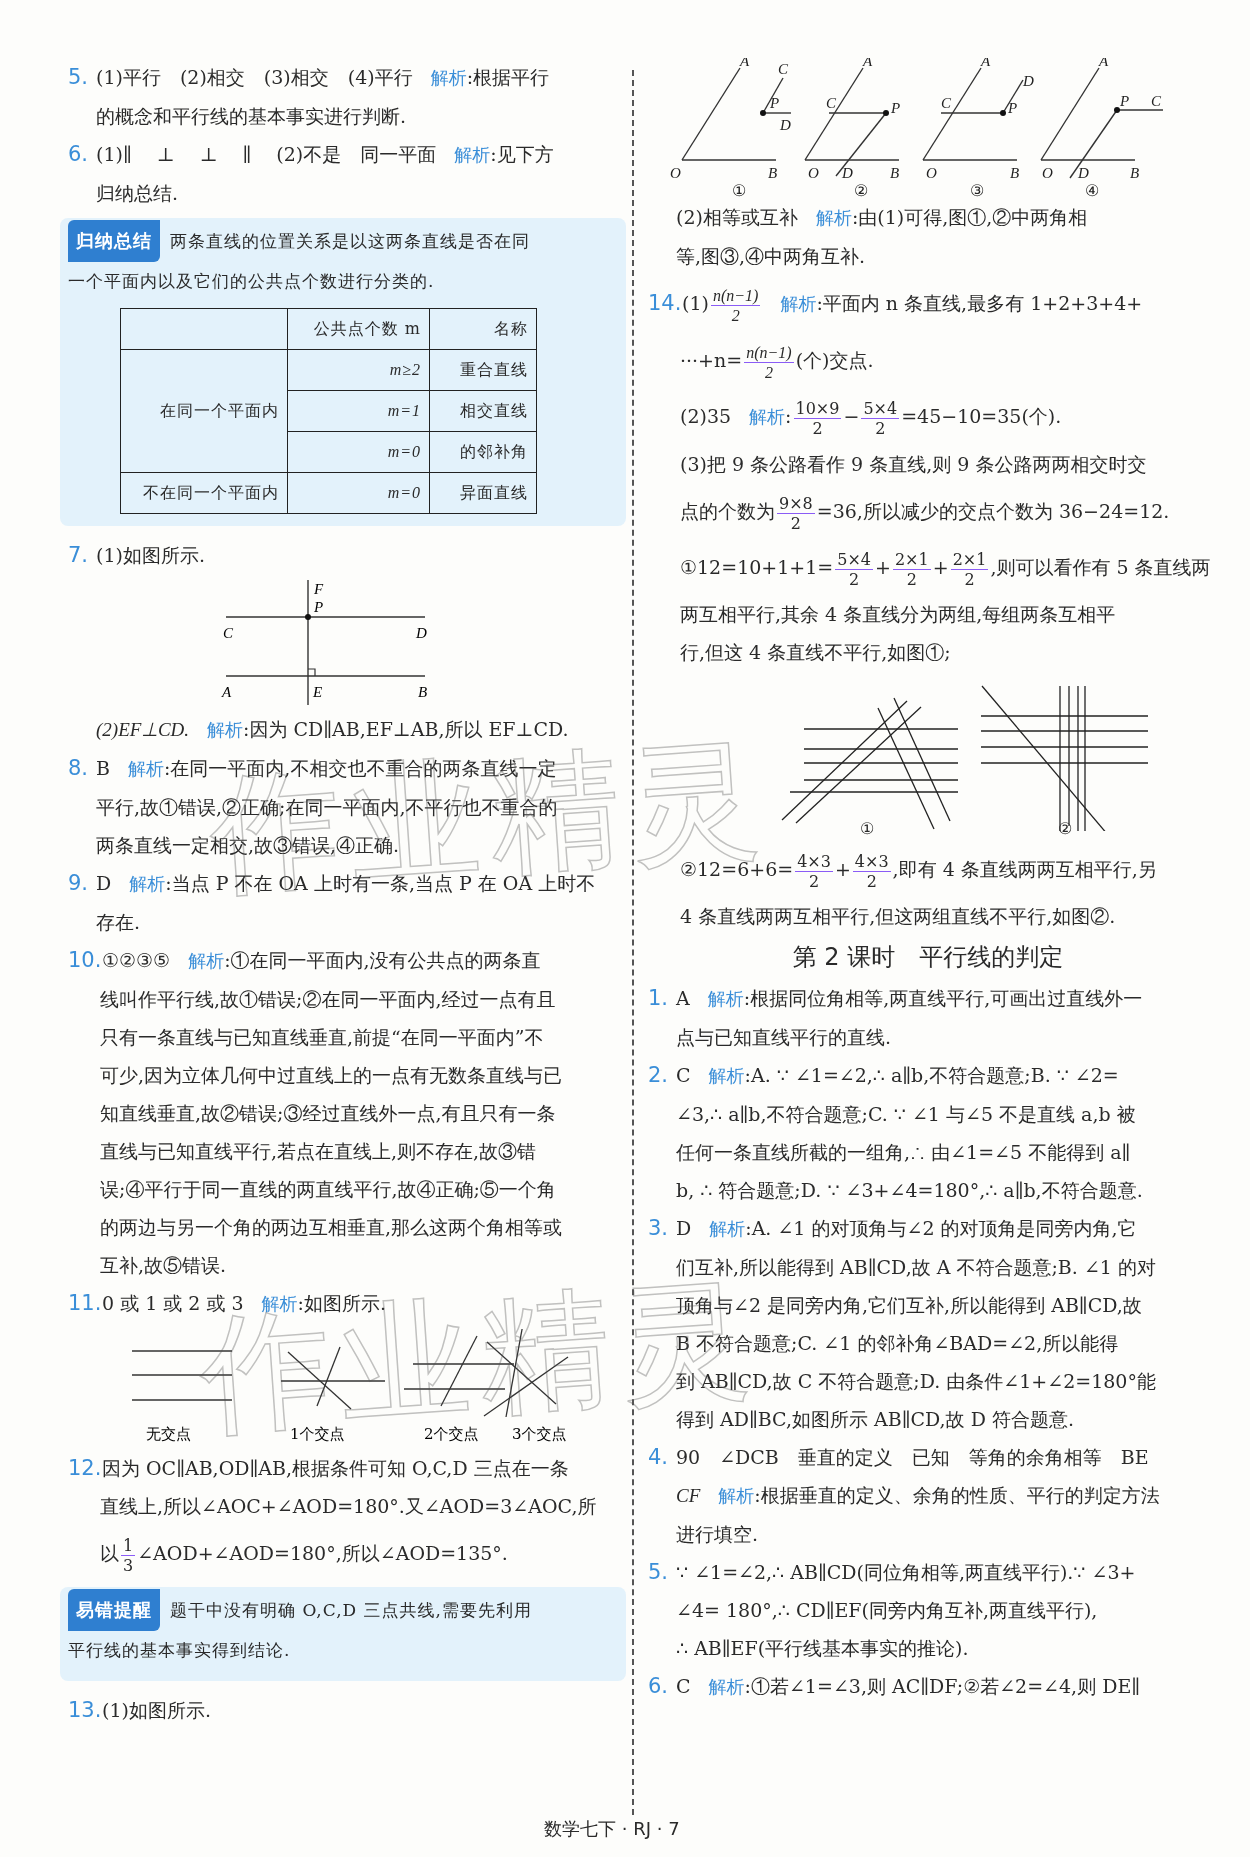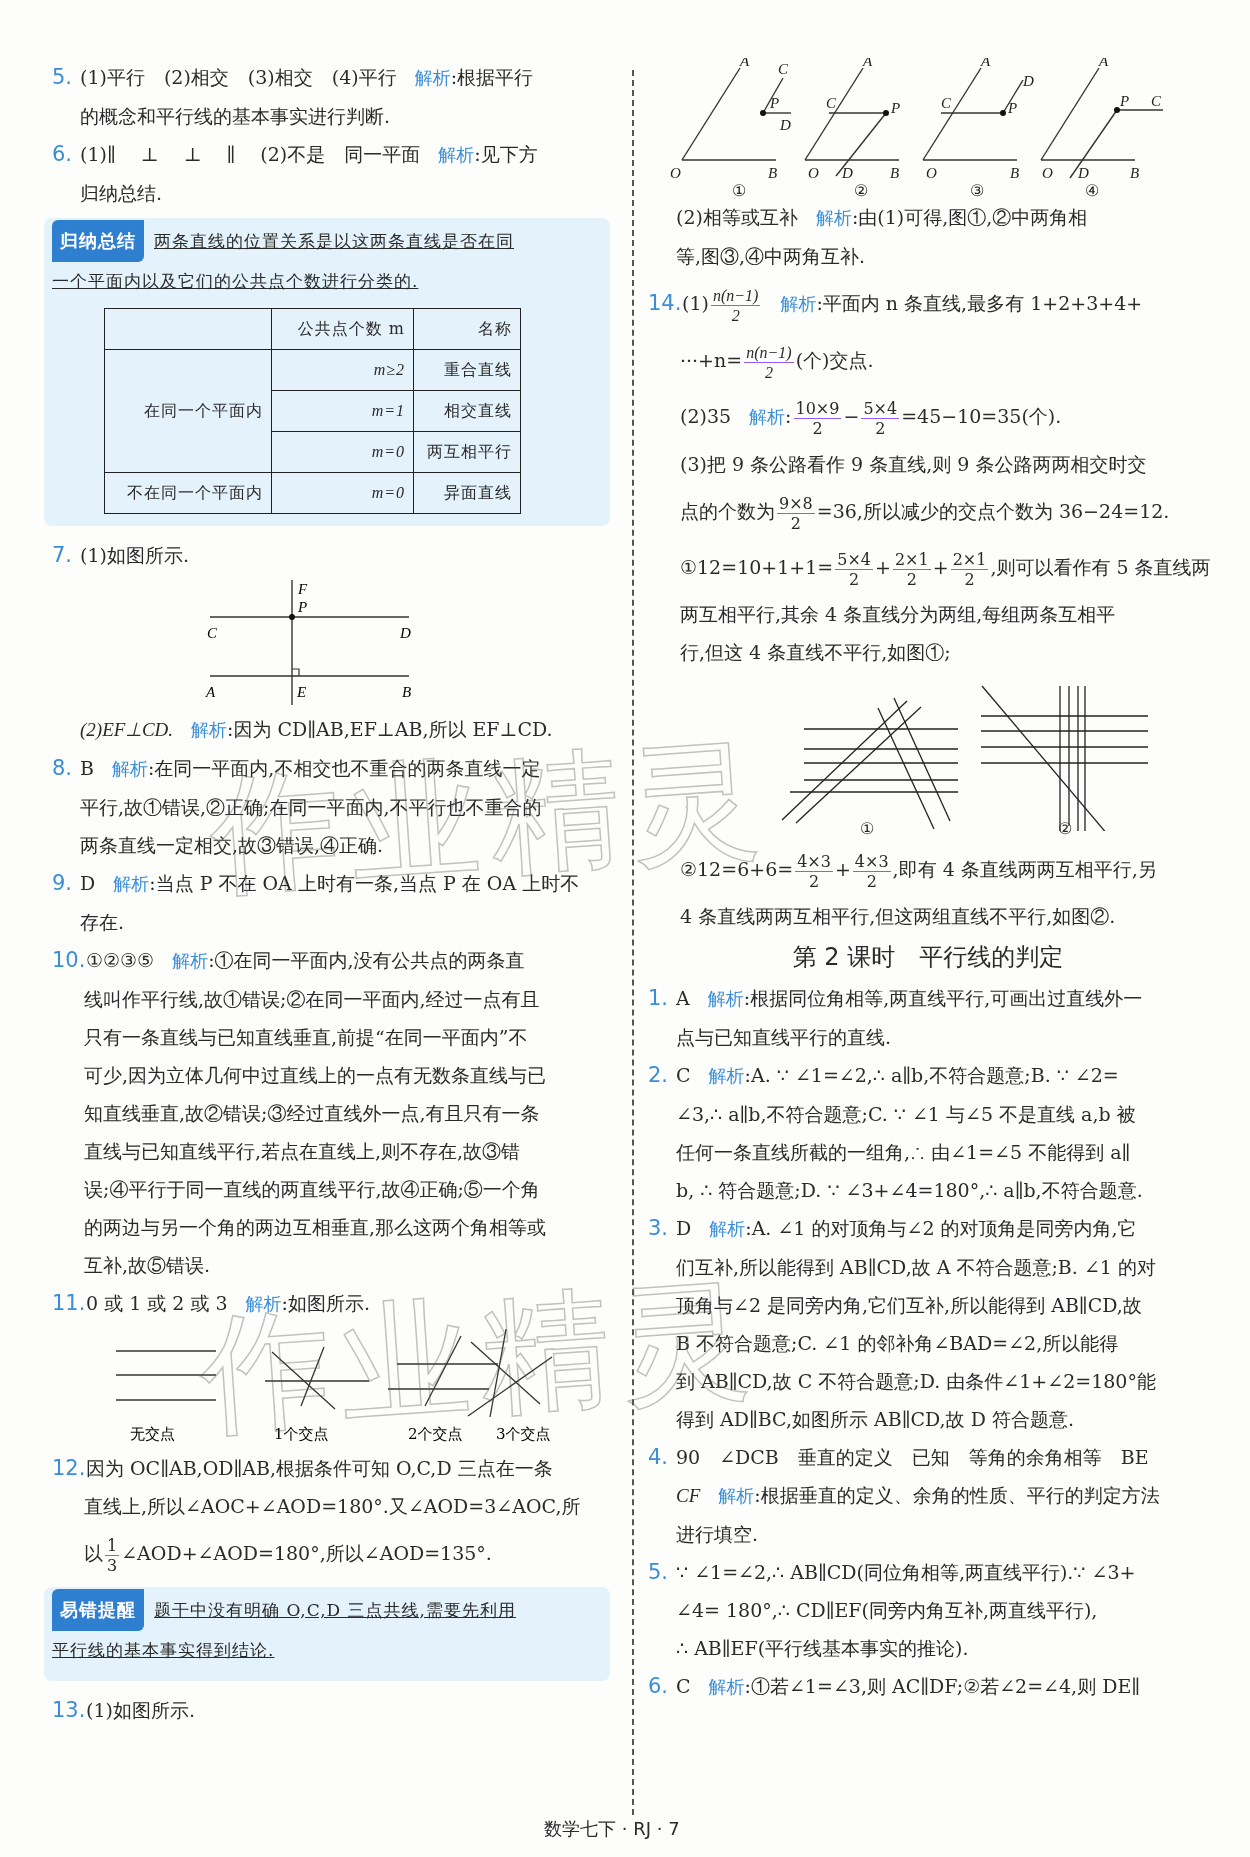--- a/index.html
+++ b/index.html
@@ -1,21 +1,21 @@
 <!DOCTYPE html>
 <html><head>
 <meta charset="utf-8">
 <style>
   html, body { margin: 0; padding: 0; }
   body {
     width: 1250px; height: 1857px; background: #fdfdfb; position: relative; overflow: hidden;
     font-family: "DejaVu Serif", "Liberation Serif", serif; color: #2a2a2a;
   }
   .col { position: absolute; top: 58px; }
-  .col-left { left: 52px; width: 560px; }
+  .col-left { left: 68px; width: 560px; }
   .col-right { left: 648px; width: 560px; }
   .divider {
     position: absolute; left: 632px; top: 70px; height: 1745px; width: 0;
     border-left: 2px dashed #555;
   }
   .line { font-size: 19px; line-height: 38px; white-space: nowrap; position: relative; }
   .indent { padding-left: 28px; }
   .indent2 { padding-left: 32px; }
   .qnum {
     font-family: "DejaVu Sans", "Liberation Sans", sans-serif; color: #3a8ed8; font-size: 21px;
@@ -29,21 +29,21 @@
   .frac .num { border-bottom: 1px solid #8b5cf6; padding: 0 2px; }
   .frac .den { padding: 0 2px; }
   .line.tall { line-height: 56px; }
   .box {
     background: #e3f2fb; border-radius: 8px; position: relative; margin: 6px 0 10px 0; padding: 2px 10px 12px 8px;
   }
   .badge {
     display: inline-block; background: #2f7fd0; color: #fff; font-family: "DejaVu Sans", "Liberation Sans", sans-serif;
     font-weight: bold; font-size: 18px; padding: 2px 8px; border-radius: 6px 0 6px 0; margin-right: 10px;
   }
-  .box .line { font-size: 17px; letter-spacing: 1px; text-decoration: underline; }
+  .box .line { font-size: 17px; letter-spacing: 1px; }
   table.sum {
     border-collapse: collapse; margin: 8px 0 0 52px; font-size: 16px; letter-spacing: 1px;
   }
   table.sum td { border: 1.5px solid #222; text-align: right; height: 40px; padding: 0 8px; }
   .section-title {
     font-family: "DejaVu Sans", "Liberation Sans", sans-serif; font-size: 24px; text-align: center; line-height: 44px;
   }
   .cap { font-size: 15px; font-family: "DejaVu Serif", serif; }
   .footer {
     position: absolute; left: 544px; top: 1817px; font-family: "DejaVu Sans", "Liberation Sans", sans-serif; font-size: 18px;
@@ -84,21 +84,21 @@
         <td rowspan="3">在同一个平面内</td>
         <td class="it">m≥2</td>
         <td>重合直线</td>
       </tr>
       <tr>
         <td class="it">m=1</td>
         <td>相交直线</td>
       </tr>
       <tr>
         <td class="it">m=0</td>
-        <td>两互相平行</td>
+        <td>的邻补角</td>
       </tr>
       <tr>
         <td>不在同一个平面内</td>
         <td class="it">m=0</td>
         <td>异面直线</td>
       </tr>
     </tbody>
       </table>
   </div>
 

